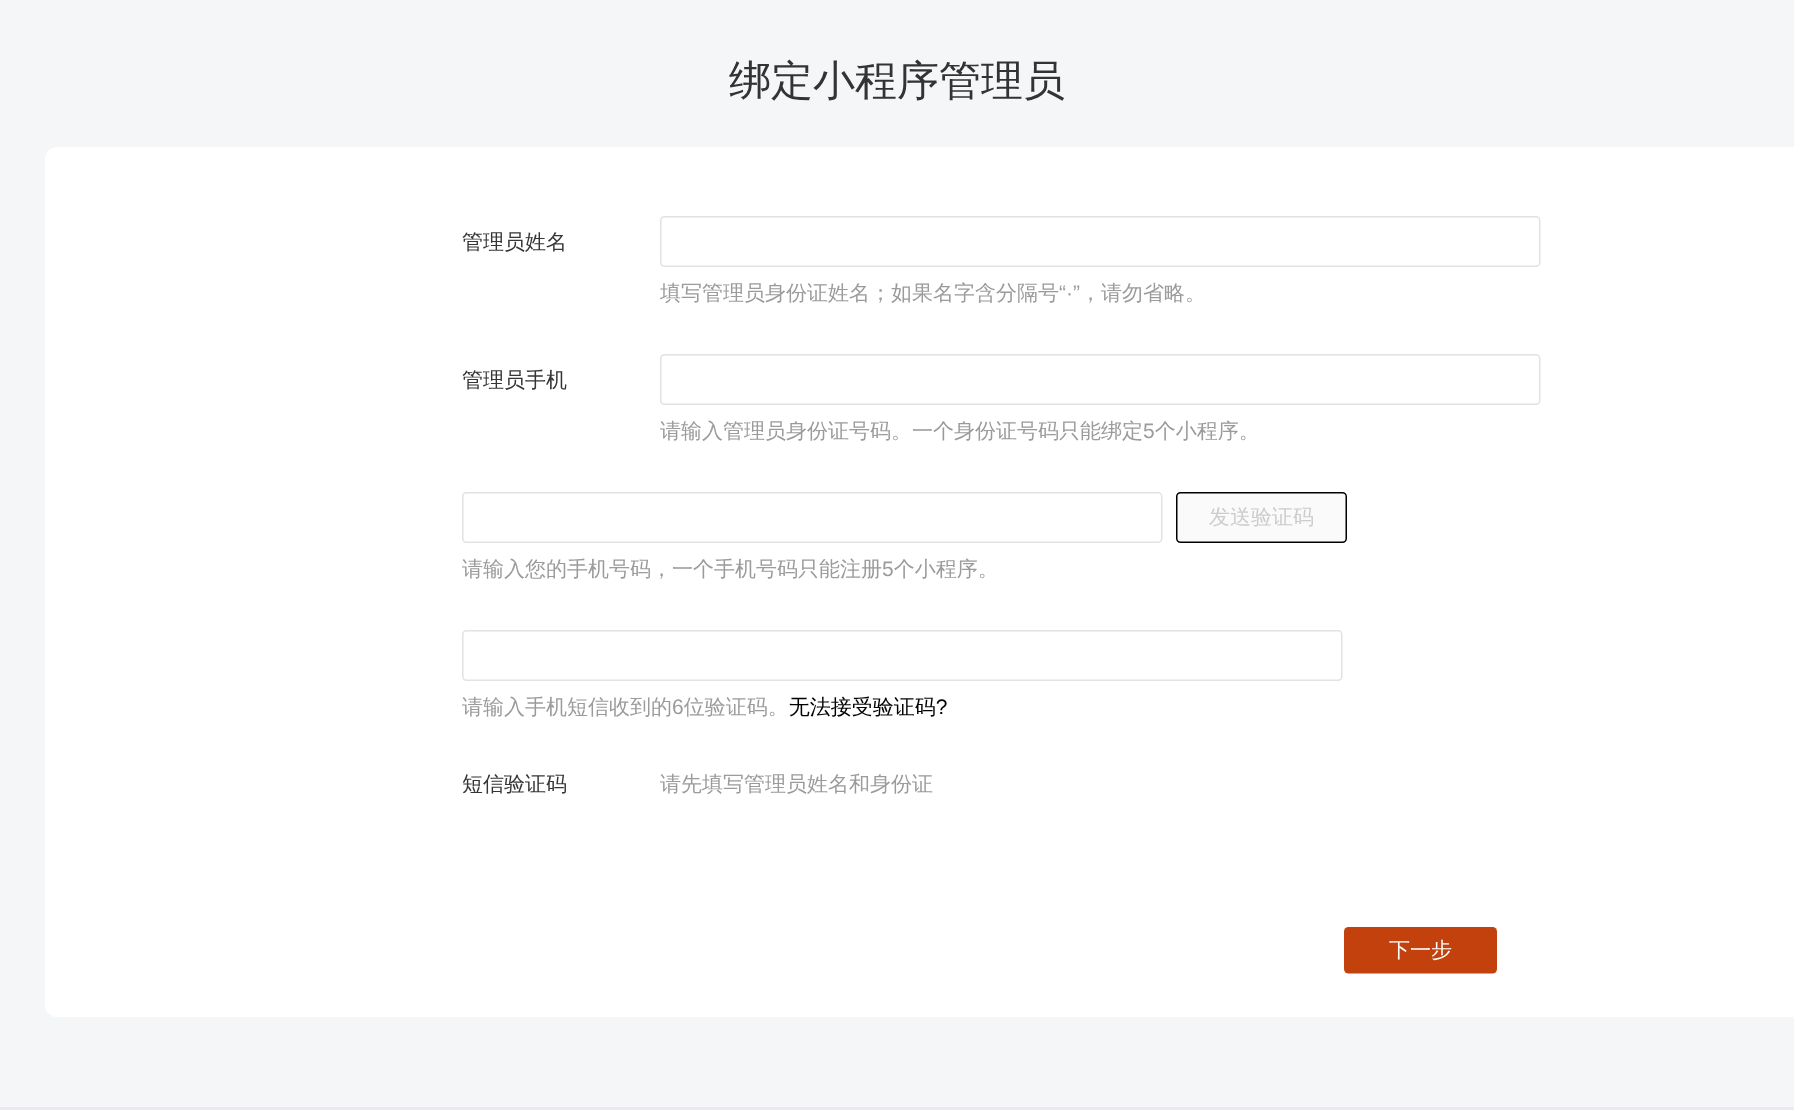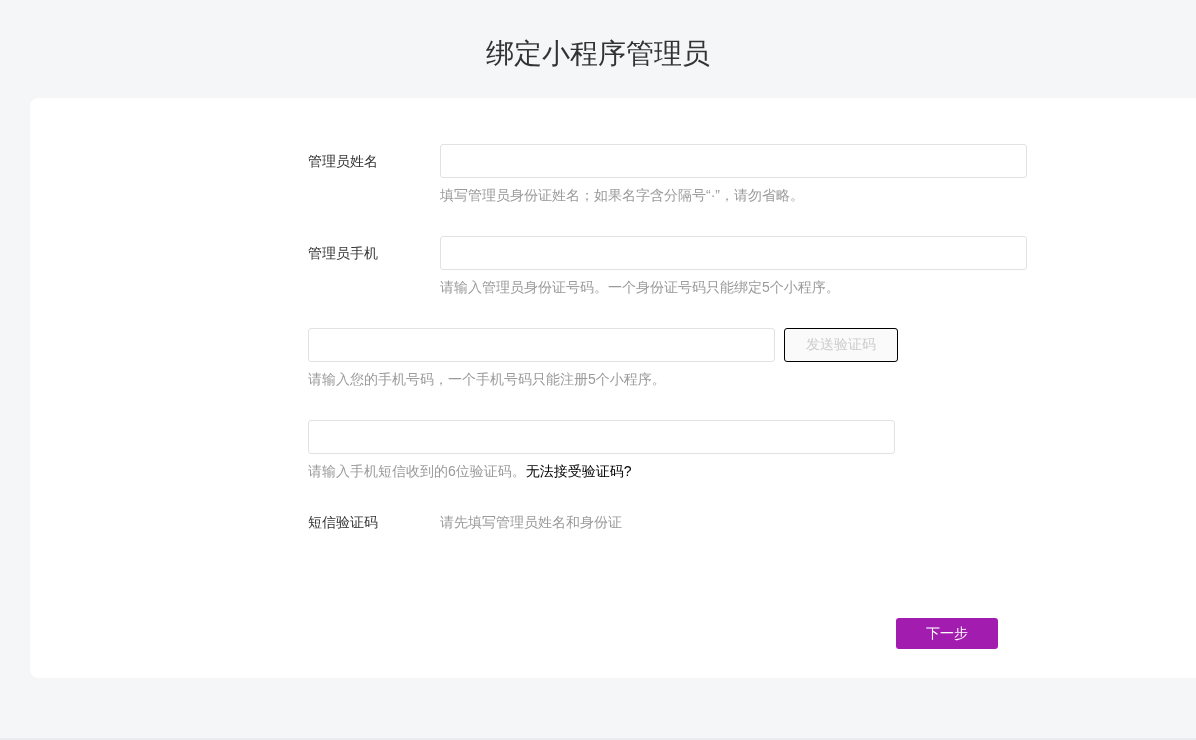--- a/index.html
+++ b/index.html
@@ -38,21 +38,21 @@
   .hint { margin-top:7px; font-size:14px; color:#9b9b9b; line-height:20px; }
   .hint a { color:#000000; text-decoration:none; cursor:pointer; }
 
   .static-row { margin-bottom:0; }
   .static-row .form-label { line-height:20px; }
   .static-value { font-size:14px; color:#9b9b9b; line-height:20px; }
 
   .submit-wrap { margin-left:278px; width:722px; text-align:center; margin-top:86px; }
   .submit-btn {
     min-width:102px; height:31px; padding:0 28px; border:none; border-radius:3px;
-    background:#a21caf; color:#ffffff; font-size:14px; cursor:pointer;
+    background:#c2410c; color:#ffffff; font-size:14px; cursor:pointer;
     font-family:"Liberation Sans","DejaVu Sans",sans-serif;
   }
   .bottom-edge { position:absolute; left:0; right:0; bottom:0; height:2px; background:#e9ebee; }
 </style>
 </head>
 <body>
 
 <div class="page-header">
   <div class="page-title">绑定小程序管理员</div>
 </div>

